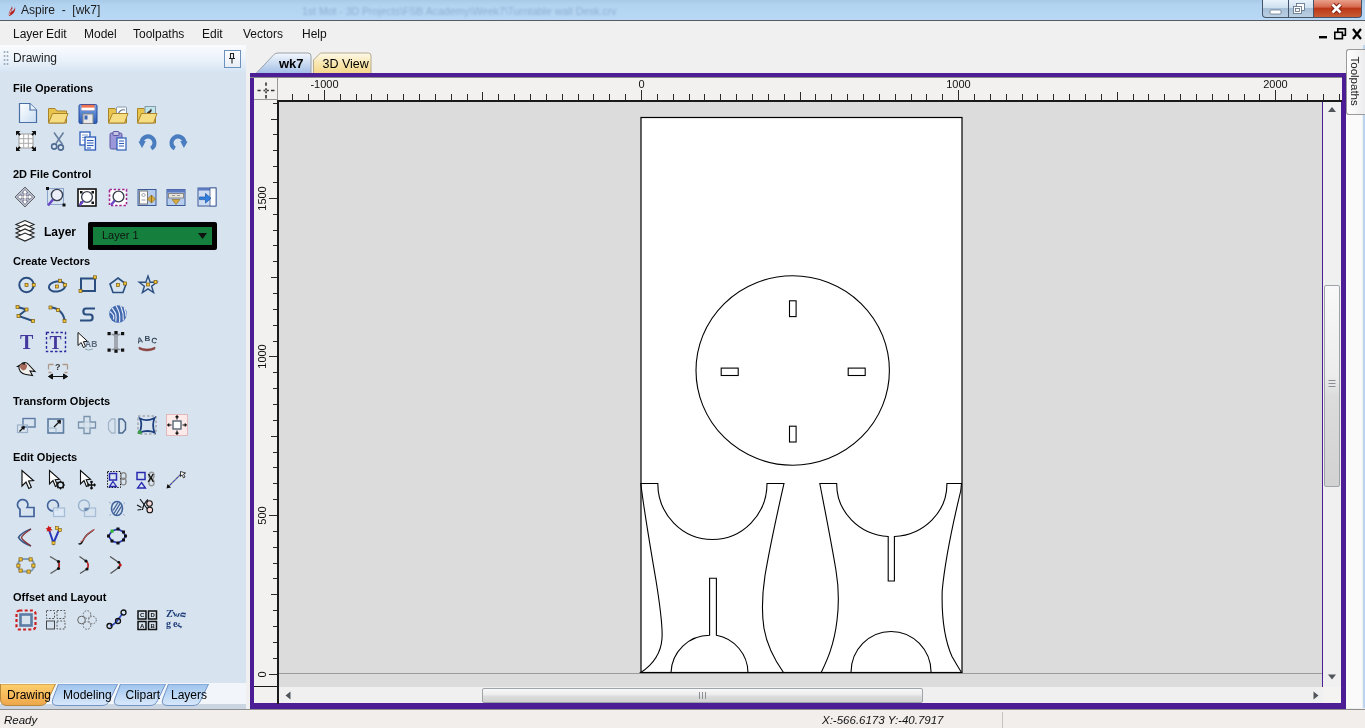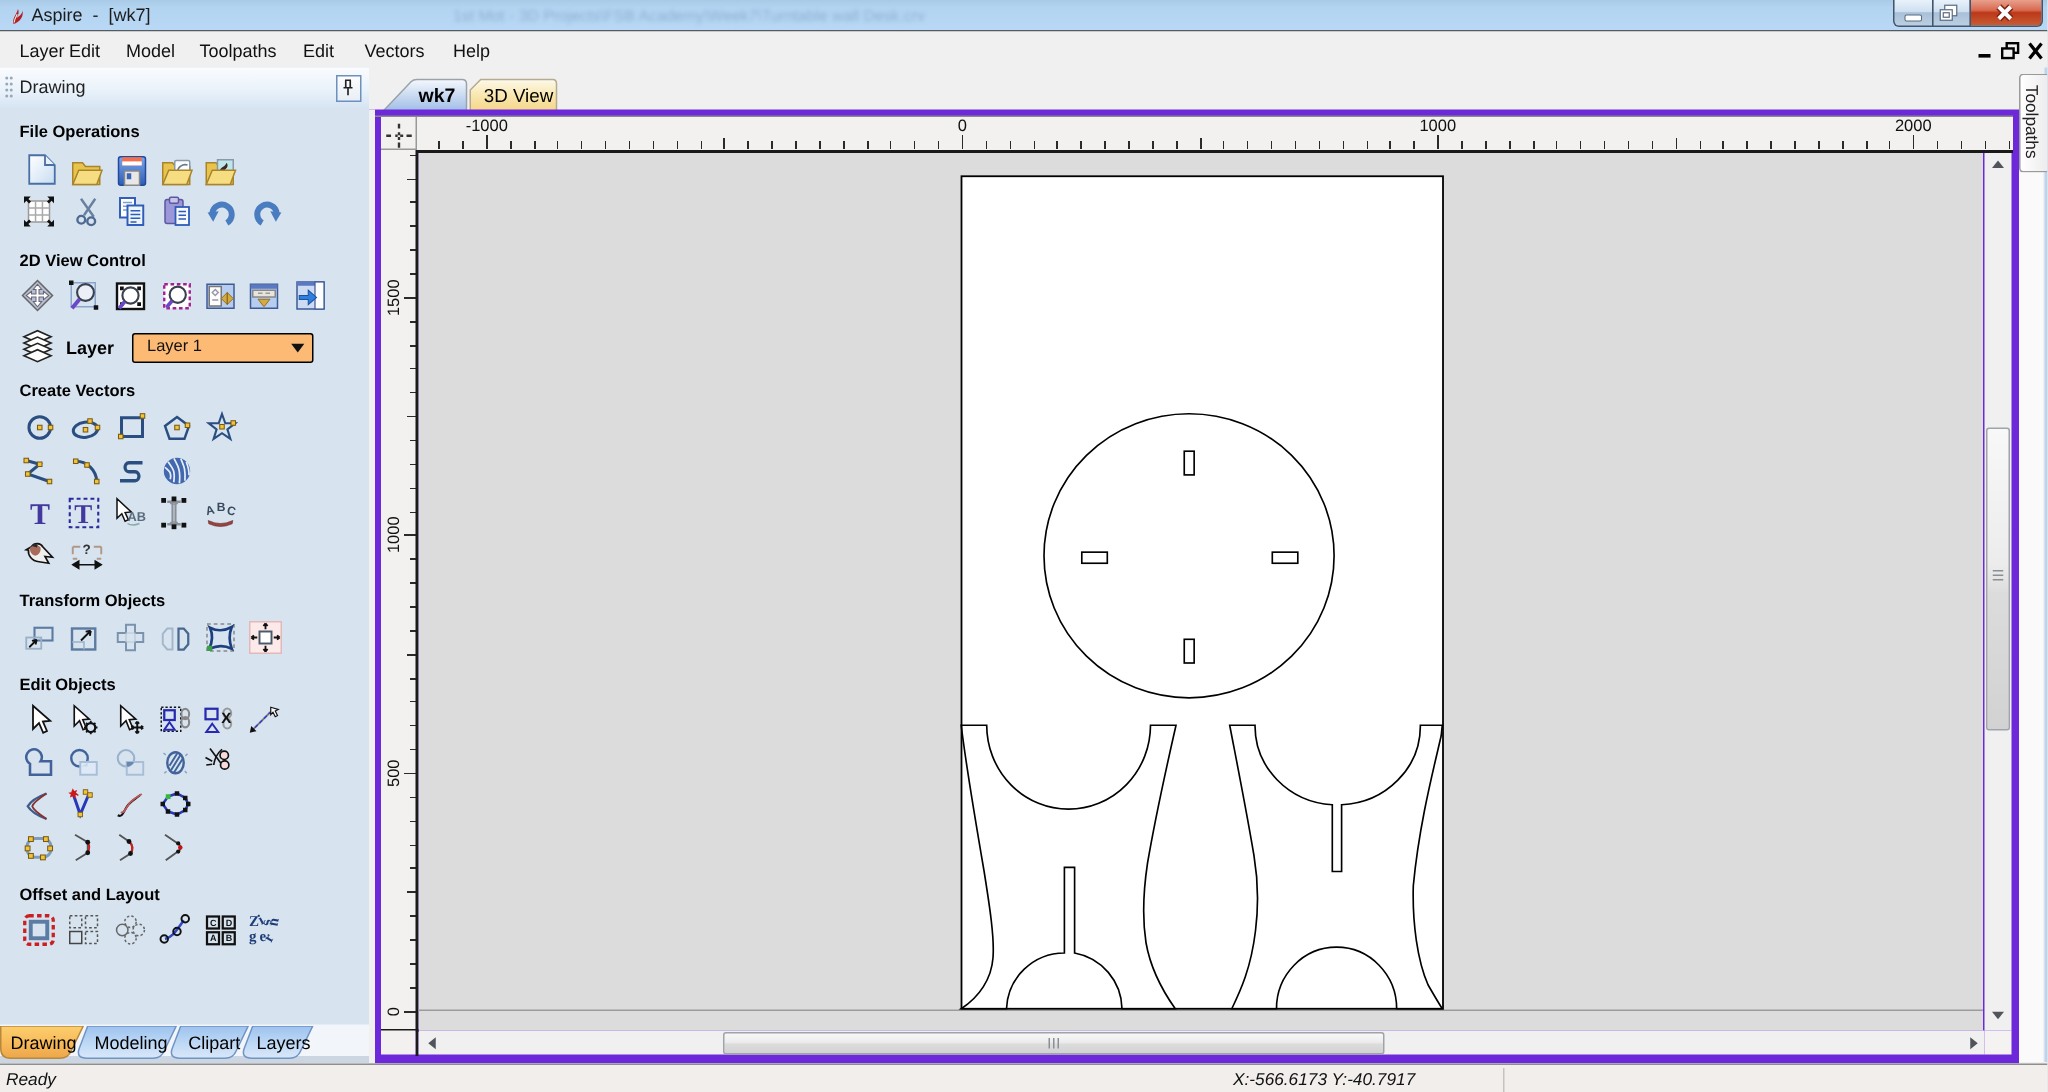--- a/index.html
+++ b/index.html
@@ -18,26 +18,26 @@
 
 #menubar{left:0;top:21px;width:1365px;height:24px;background:#f0f0f0;}
 .mi{position:absolute;top:6px;font-size:12px;color:#111;}
 
 #panel{left:0;top:45px;width:246px;height:662px;background:#d7e4f0;}
 #phead{left:0;top:0;width:246px;height:27px;background:linear-gradient(180deg,#fafcfe 0%,#e8f1fa 60%,#d6e4f3 100%);}
 #phead span{position:absolute;left:13px;top:6px;font-size:12px;color:#222;}
 .hdr{position:absolute;font-size:11px;font-weight:bold;color:#000;}
 #pin{left:224px;top:5px;width:15px;height:16px;background:linear-gradient(180deg,#fdfdfe,#e8eef6);border:1px solid #6d91bd;}
 
-#combo{left:88px;top:177px;width:119px;height:18px;background:#fdba74;border:1px solid #000000;border-radius:2px;}
+#combo{left:88px;top:177px;width:119px;height:18px;background:#15803d;border:5px solid #000000;border-radius:2px;}
 #combo span{position:absolute;left:9px;top:2px;font-size:11px;color:#111;}
 
 #tabrow{left:248px;top:45px;width:1098px;height:29px;background:#f0f0f0;}
 
-#child{left:245.5px;top:72.5px;width:1100.5px;height:636px;background:#6d28d9;border-left:4px solid #f0f0f0;box-sizing:border-box;}
+#child{left:245.5px;top:72.5px;width:1100.5px;height:636px;background:#4c1d95;border-left:4px solid #f0f0f0;box-sizing:border-box;}
 #corner{left:4px;top:5px;width:24px;height:22.5px;background:#f2f1f0;border-right:1px solid #999;border-bottom:1px solid #999;box-sizing:border-box;}
 #hruler{left:28px;top:5px;width:1064.5px;height:22.5px;background:#f2f1f0;}
 #vruler{left:4px;top:27.5px;width:24px;height:586.5px;background:#f2f1f0;}
 #canvas{left:29.5px;top:29.5px;width:1043px;height:584.5px;background:#dcdcdc;}
 #vscroll{left:1073px;top:29.5px;width:18.5px;height:584.5px;background:#f0f0f0;}
 #hscroll{left:29.5px;top:614px;width:1043.5px;height:16.5px;background:#f0f0f0;}
 #bcorner{left:4px;top:614px;width:23px;height:16.5px;background:#f2f1f0;}
 .thumb{position:absolute;background:linear-gradient(180deg,#f8f8f8,#ececec 45%,#dcdcdc 55%,#d2d2d2);border:1px solid #9fa4ab;border-radius:2px;box-sizing:border-box;}
 
 #tptab{left:1346px;top:49px;width:19px;height:66px;background:linear-gradient(90deg,#ffffff,#ececee);border:1px solid #9a9a9a;border-right:none;border-radius:3px 0 0 3px;box-sizing:border-box;}
@@ -106,21 +106,21 @@
         <circle cx="4.5" cy="14" r="1"></circle>
       </g>
     </svg>
  <div class="abs" id="pin"></div>
  <svg class="abs" style="left:227px;top:7px" width="10" height="13" viewBox="0 0 10 13">
       <g stroke="#222" stroke-width="1.1" fill="none">
         <path d="M3 1.5 h4 M3.5 1.5 v5 M6.5 1.5 v5 M2 6.5 h6 M5 6.5 v5"></path>
       </g>
     </svg>
  <div class="hdr" style="left:13px;top:37px">File Operations</div>
- <div class="hdr" style="left:13px;top:123px">2D View Control</div>
+ <div class="hdr" style="left:13px;top:123px">2D File Control</div>
  <div class="hdr" style="left:44px;top:180px;font-size:12px">Layer</div>
  <div class="abs" id="combo">
       <span>Layer 1</span>
       <svg class="abs" style="right:5px;top:6px" width="9" height="7" viewBox="0 0 9 7">
         <path d="M0 0 h9 l-4.5 6 z" fill="#111"></path>
       </svg>
     </div>
  <div class="hdr" style="left:13px;top:210px">Create Vectors</div>
  <div class="hdr" style="left:13px;top:350px">Transform Objects</div>
  <div class="hdr" style="left:13px;top:406px">Edit Objects</div>

